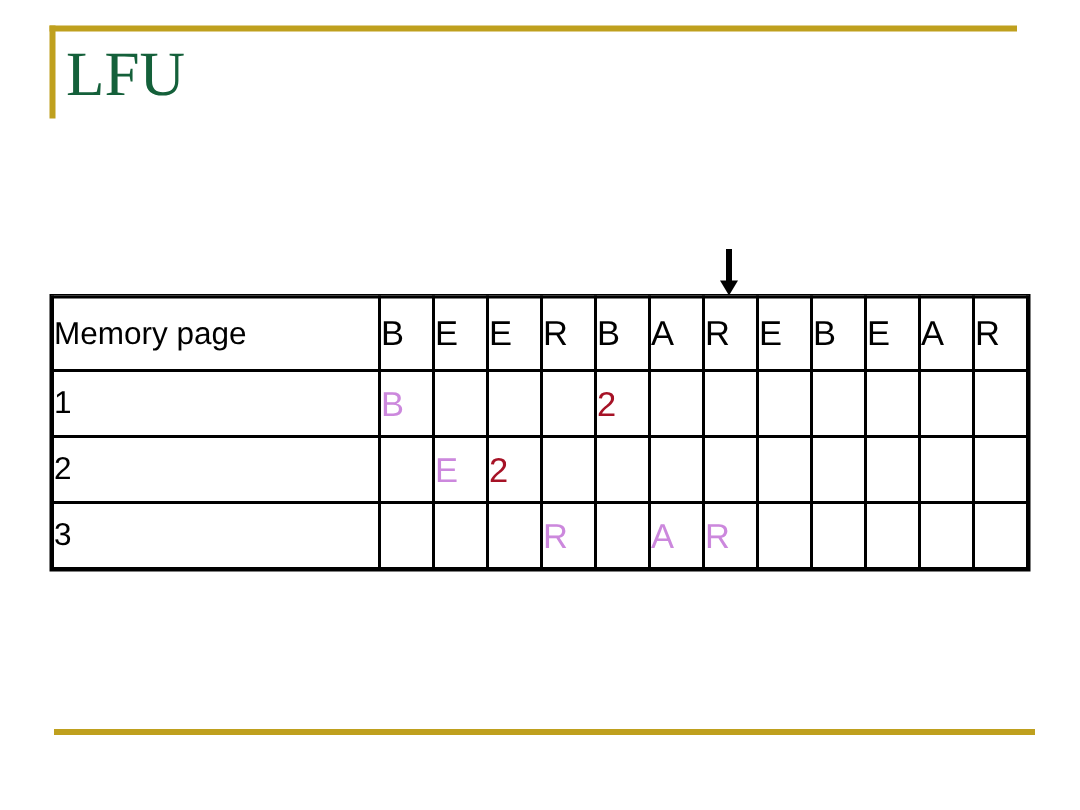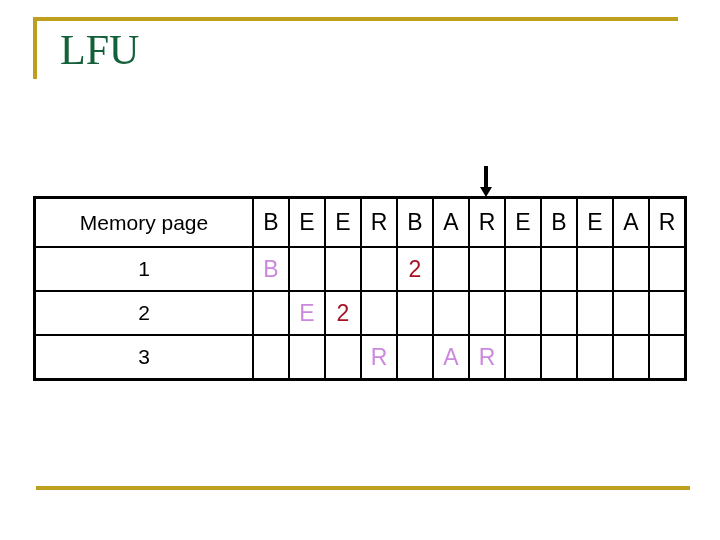--- a/index.html
+++ b/index.html
@@ -37,21 +37,21 @@
     left: 36px;
     top: 486px;
     width: 654px;
     height: 4px;
     background: #bfa01e;
   }
 
   
   .slide-title {
     position: absolute;
-    left: 60px;
+    left: 44px;
     top: 26px;
     font-family: "Liberation Serif", serif;
     font-size: 42px;
     line-height: 48px;
     color: #14603a;
     letter-spacing: 0px;
     white-space: nowrap;
   }
 
   
@@ -71,21 +71,20 @@
     top: 197px;
     width: 652px;
     height: 175px;
     border-collapse: collapse;
     table-layout: fixed;
     background: #ffffff;
   }
   .trace-table td {
     border: 2px solid #000000;
     padding: 0;
-    text-align: center;
     vertical-align: middle;
     font-family: "Liberation Sans", sans-serif;
     font-size: 22px;
     height: 42px;
   }
   .trace-table tr:first-child td { height: 47px; }
   .trace-table .label-col {
     width: 216px;
     color: #000000;
     font-size: 21px;

